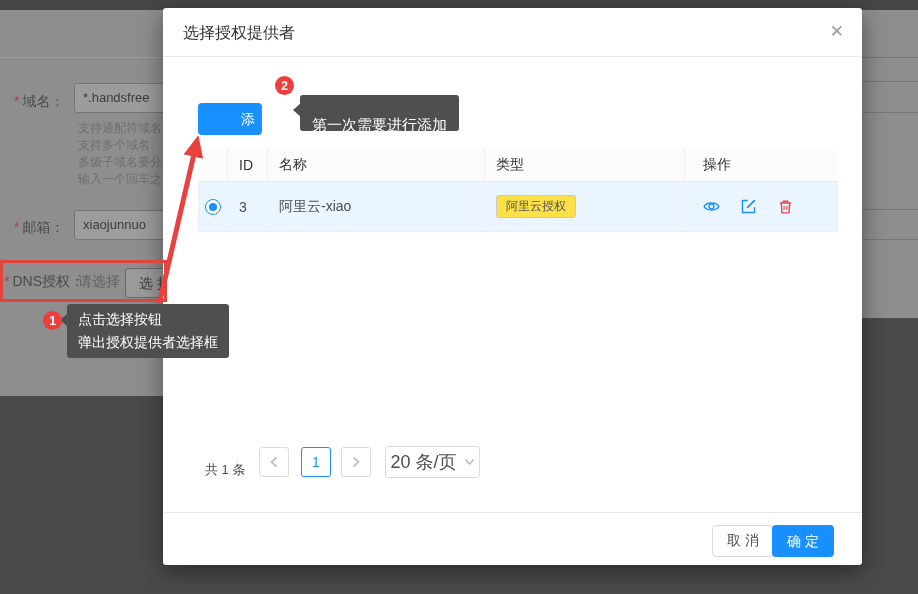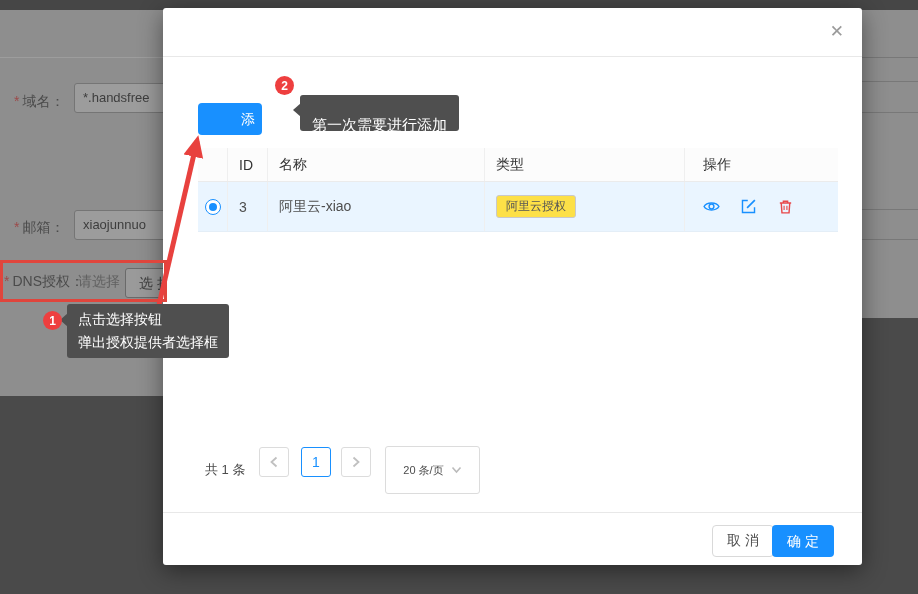--- a/index.html
+++ b/index.html
@@ -55,23 +55,23 @@
               padding:3px 9px; font-size:12px; color:#555555; line-height:15px; }
 
   .op-icon { width:17px; height:17px; margin-right:20px; cursor:pointer; flex:none; }
 
   
   .pg-total { position:absolute; left:42px; top:447px; height:30px; line-height:30px; font-size:13px; color:#4c4c4c; }
   .pg-btn { position:absolute; top:439px; width:30px; height:30px; border:1px solid #dcdcdc; border-radius:3px;
             background:#fff; display:flex; align-items:center; justify-content:center; cursor:pointer; }
   .pg-prev { left:96px; } .pg-next { left:178px; }
   .pg-page { left:138px; border-color:#1890ff; color:#1890ff; font-size:14px; }
-  .pg-size { position:absolute; left:222px; top:438px; width:95px; height:48px; border:1px solid #dcdcdc;
+  .pg-size { position:absolute; left:222px; top:438px; width:95px; height:32px; border:1px solid #dcdcdc;
              border-radius:3px; background:#fff; display:flex; align-items:center; justify-content:center;
-             gap:7px; font-size:11px; color:#4c4c4c; cursor:pointer; }
+             gap:7px; font-size:18px; color:#4c4c4c; cursor:pointer; }
 
   .modal-footer { position:absolute; left:0; top:504px; width:100%; height:65px; border-top:1px solid #e8e8e8; }
   .btn-cancel { position:absolute; left:549px; top:12px; width:62px; height:32px; background:#fff;
                 border:1px solid #d9d9d9; border-radius:4px; font-size:14px; color:#4c4c4c;
                 cursor:pointer; font-family:inherit; }
   .btn-confirm { left:609px; top:12px; width:62px; height:32px; line-height:32px; }
   .red-box { position:absolute; left:0; top:260px; width:167px; height:42px; border:3px solid #e0453c; z-index:20; }
   .badge { position:absolute; width:19px; height:19px; border-radius:50%; background:#ee3f3f; color:#fff;
            font-size:12px; font-weight:bold; display:flex; align-items:center; justify-content:center; z-index:22; }
   .badge-1 { left:43px; top:311px; }
@@ -92,20 +92,26 @@
 
   <div class="bg-top-strip"></div>
 
   <div class="bg-left">
     <div class="divider"></div>
 
     <div class="bg-label" style="left:14px; top:83px;">
       <span class="req">*</span><span>域名：</span>
     </div>
     <div class="bg-input" style="left:74px; top:73px; width:120px;">*.handsfree</div>
+    <div class="bg-help" style="left:78px; top:110px; width:110px;">
+      <div>支持通配符域名</div>
+      <div>支持多个域名、</div>
+      <div>多级子域名要分</div>
+      <div>输入一个回车之</div>
+    </div>
 
     <div class="bg-label" style="left:14px; top:209px;">
       <span class="req">*</span><span>邮箱：</span>
     </div>
     <div class="bg-input" style="left:74px; top:200px; width:120px;">xiaojunnuo</div>
 
     <div class="bg-label" style="left:4px; top:263px;">
       <span class="req">*</span><span>DNS授权：</span>
     </div>
     <div class="bg-placeholder" style="left:78px; top:263px;">请选择</div>
@@ -115,20 +121,21 @@
   <div class="bg-right">
     <div class="rline" style="top:47px;"></div>
     <div class="rline" style="top:71px;"></div>
     <div class="rline" style="top:102px;"></div>
     <div class="rline" style="top:199px;"></div>
     <div class="rline" style="top:229px;"></div>
   </div>
 
   <div class="modal">
     <div class="modal-header">
+      <div class="modal-title">选择授权提供者</div>
       <div class="modal-close">✕</div>
     </div>
 
     <button class="btn-primary add-btn">添 加</button>
 
     <div class="ptable">
       <div class="t-head">
         <div class="t-cell c-radio"></div>
         <div class="t-cell c-id">ID</div>
         <div class="t-cell c-name">名称</div>

